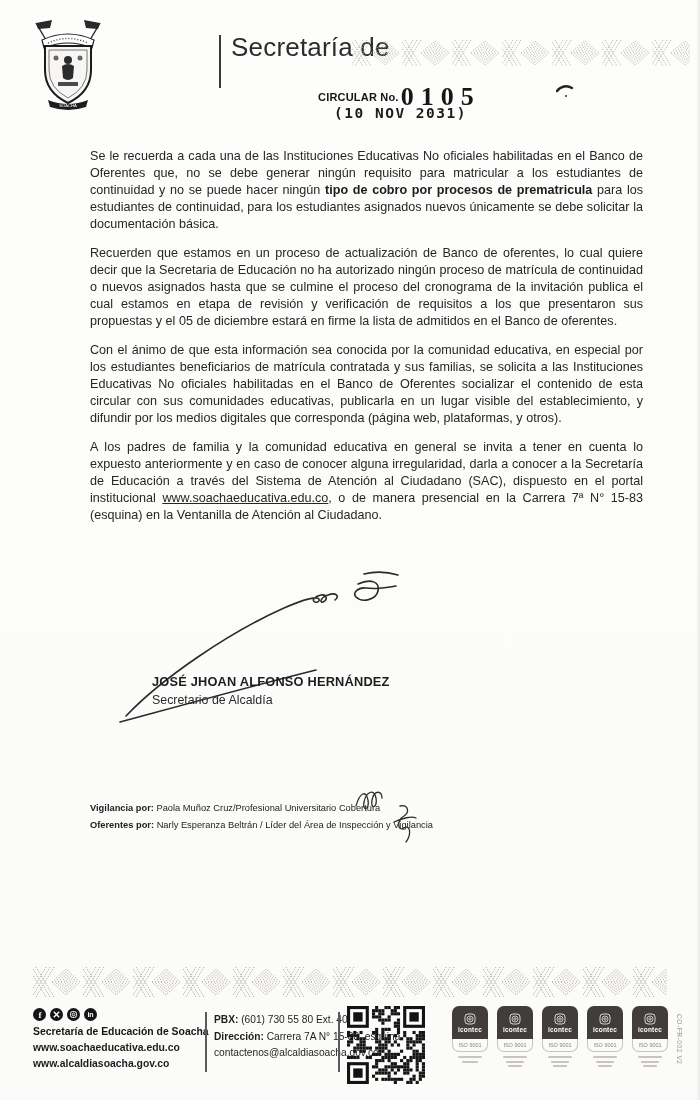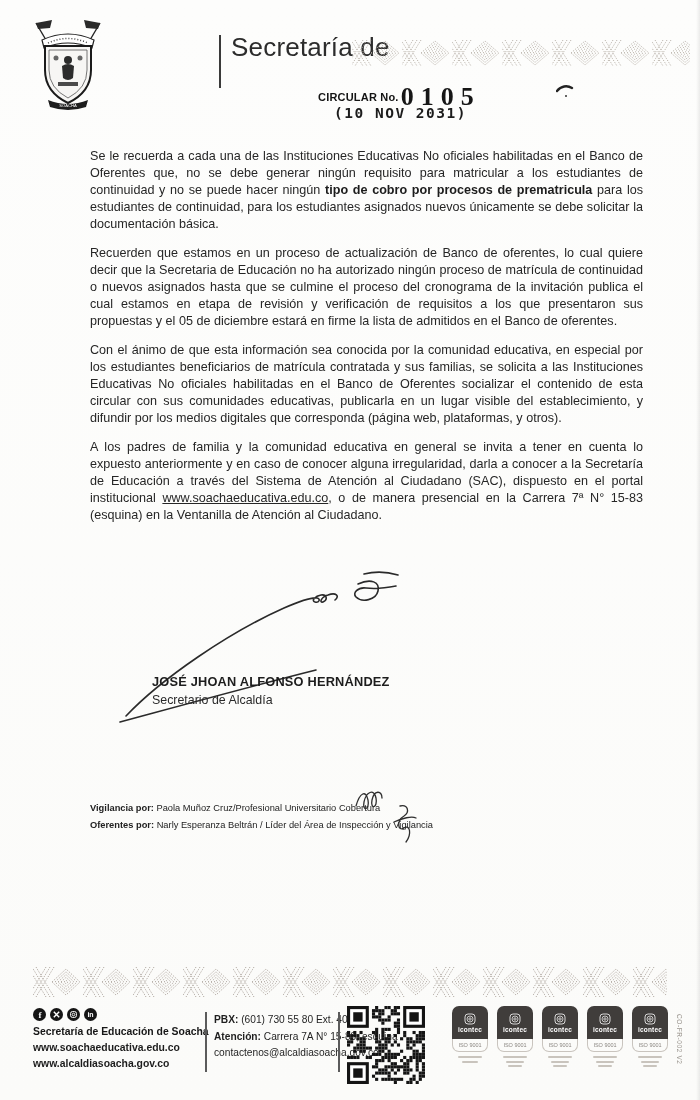--- a/index.html
+++ b/index.html
@@ -210,21 +210,21 @@
   </div>
 
   <div class="f-org">Secretaría de Educación de Soacha</div>
   <div class="f-url1">www.soachaeducativa.edu.co</div>
   <div class="f-url2">www.alcaldiasoacha.gov.co</div>
 
   <div class="f-div" style="left:205px;"></div>
 
   <div class="f-mid">
     <div><b>PBX:</b><span> (601) 730 55 80 Ext. 4003</span></div>
-    <div><b>Atención:</b><span> Carrera 7A N° 15-83, esquina</span></div>
+    <div><b>Dirección:</b><span> Carrera 7A N° 15-83, esquina</span></div>
     <div>contactenos@alcaldiasoacha.gov.co</div>
   </div>
 
   <div class="f-div" style="left:338px;"></div>
 
   <div class="qr"><svg width="78" height="78" fill="#141414">
         <rect x="28.080000000000002" y="0" width="3.12" height="3.12"></rect>
         <rect x="37.44" y="0" width="3.12" height="3.12"></rect>
         <rect x="40.56" y="0" width="3.12" height="3.12"></rect>
         <rect x="46.800000000000004" y="0" width="3.12" height="3.12"></rect>

